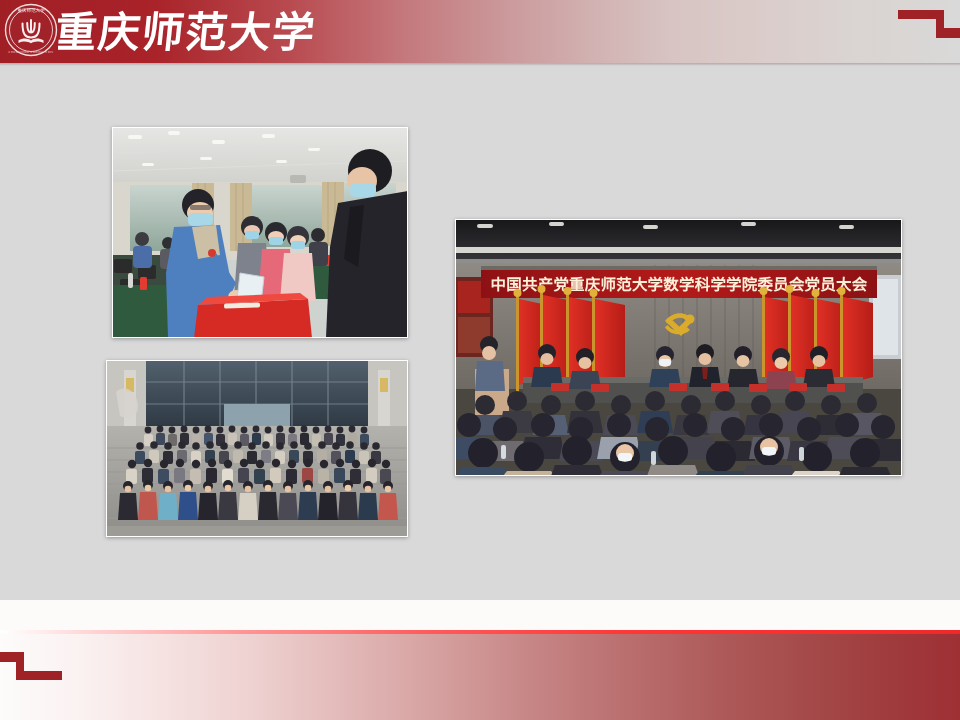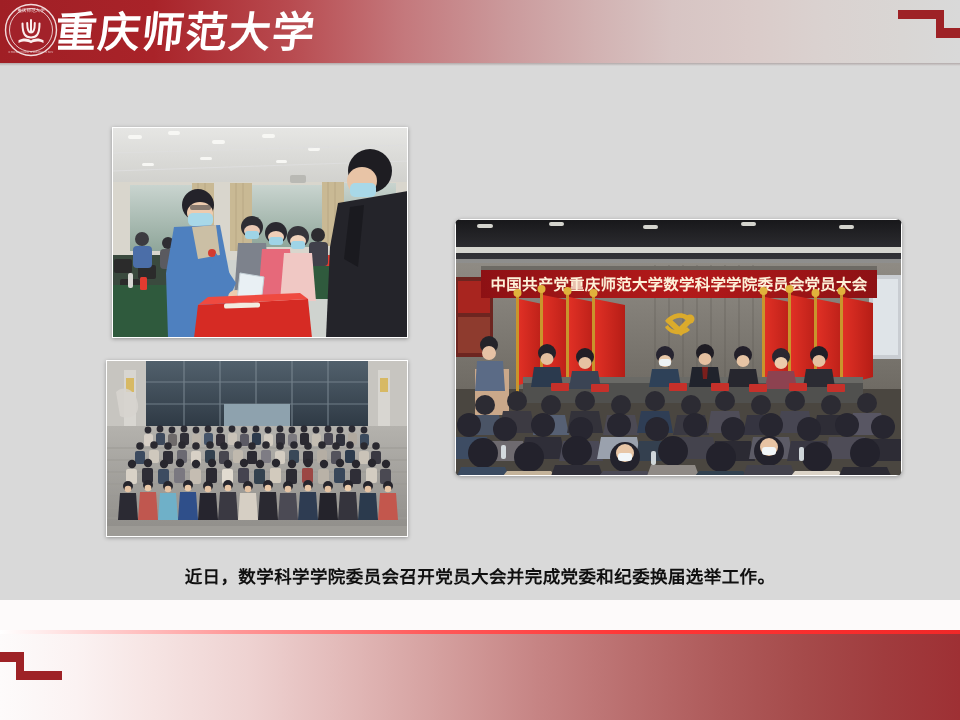--- a/index.html
+++ b/index.html
@@ -326,21 +326,21 @@
         <ellipse cx="250" cy="54" rx="15" ry="14" fill="#e8c4a6"></ellipse>
         <rect x="238" y="56" width="26" height="14" rx="5" fill="#a8d8e8"></rect>
         <path d="M226 76 L296 64 L296 211 L214 211 L218 120 Z" fill="#24242a"></path>
         <path d="M238 80 L252 78 L246 140 L232 132 Z" fill="#1a1a1f"></path>
       </g>
 
       <rect x="0.5" y="0.5" width="295" height="210" fill="none" stroke="#ffffff" stroke-width="1"></rect>
     </svg>
   </div>
 
-  <div class="photo" style="left:455px; top:219px; width:447px; height:257px;border-radius:6px;">
+  <div class="photo" style="left:455px; top:219px; width:447px; height:257px;">
     <svg width="447" height="257" viewBox="0 0 447 257" xmlns="http://www.w3.org/2000/svg">
       <defs>
         <linearGradient id="c-ceil" x1="0" y1="0" x2="0" y2="1">
           <stop offset="0" stop-color="#17171a"></stop>
             <stop offset="1" stop-color="#3a3a3e"></stop>
         </linearGradient>
         <linearGradient id="c-wall" x1="0" y1="0" x2="0" y2="1">
           <stop offset="0" stop-color="#8f8b84"></stop>
             <stop offset="1" stop-color="#6f6b64"></stop>
         </linearGradient>
@@ -835,21 +835,20 @@
             <path d="M234 132 L250 132 L252 160 L232 160 Z" fill="#35343d"></path>
             <path d="M254 133 L270 133 L272 160 L252 160 Z" fill="#2b3a4d"></path>
             <path d="M274 133 L290 133 L292 160 L272 160 Z" fill="#c3574d"></path>
           </g>
         </g>
       </g>
       <rect x="0.5" y="0.5" width="301" height="176" fill="none" stroke="#ffffff" stroke-width="1"></rect>
     </svg>
   </div>
 
-  <div class="caption">近日，数学科学学院委员会召开党员大会并完成党委和纪委换届选举工作。</div>
 
   <div class="footer-white"></div>
   <div class="footer-accent"></div>
   <div class="footer-gradient"></div>
 
   <div class="bracket-bl">
     <svg width="62" height="38" viewBox="0 0 62 38" xmlns="http://www.w3.org/2000/svg">
       <path d="M62 36 L16 36 L16 18 L0 18 L0 8 L24 8 L24 27 L62 27 Z" fill="#9e2226"></path>
     </svg>
   </div>

